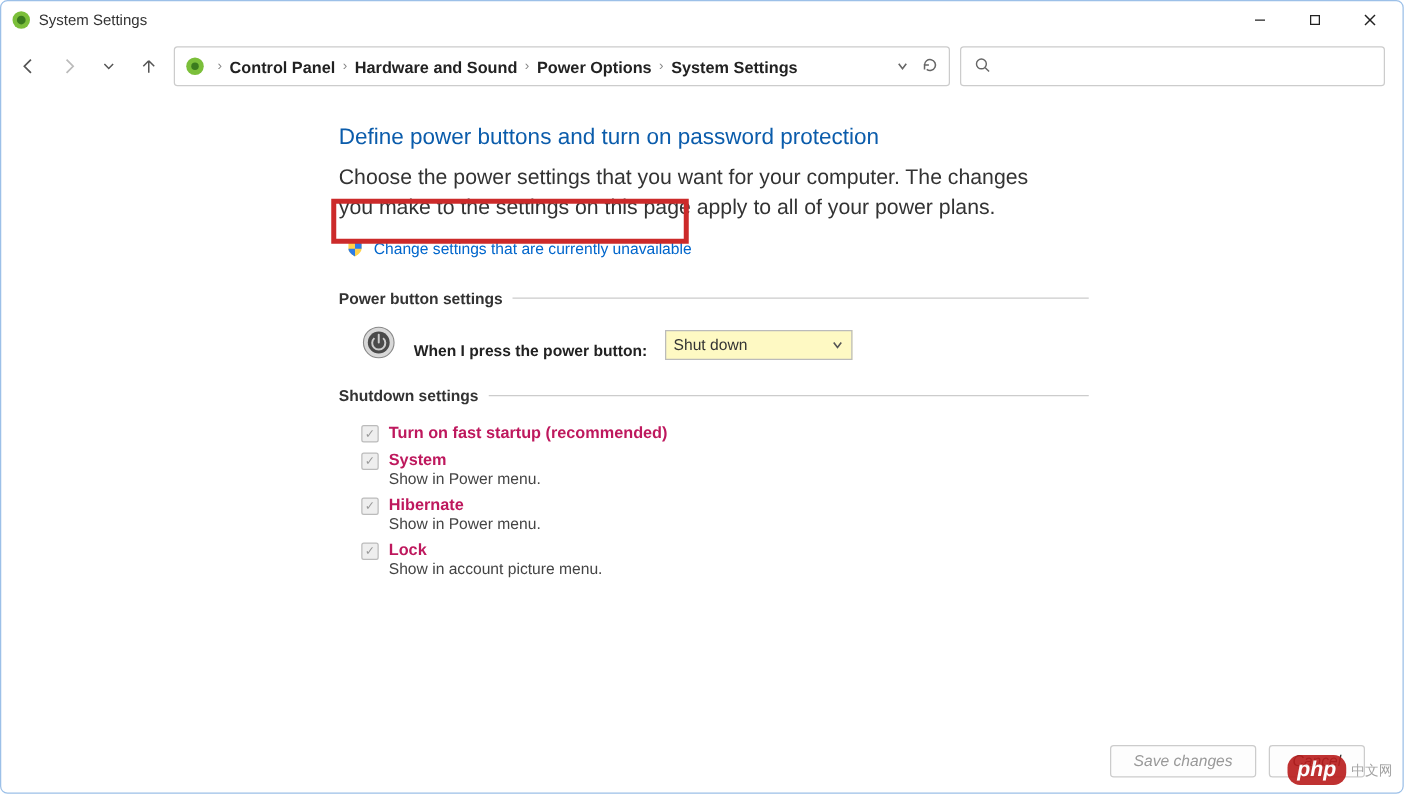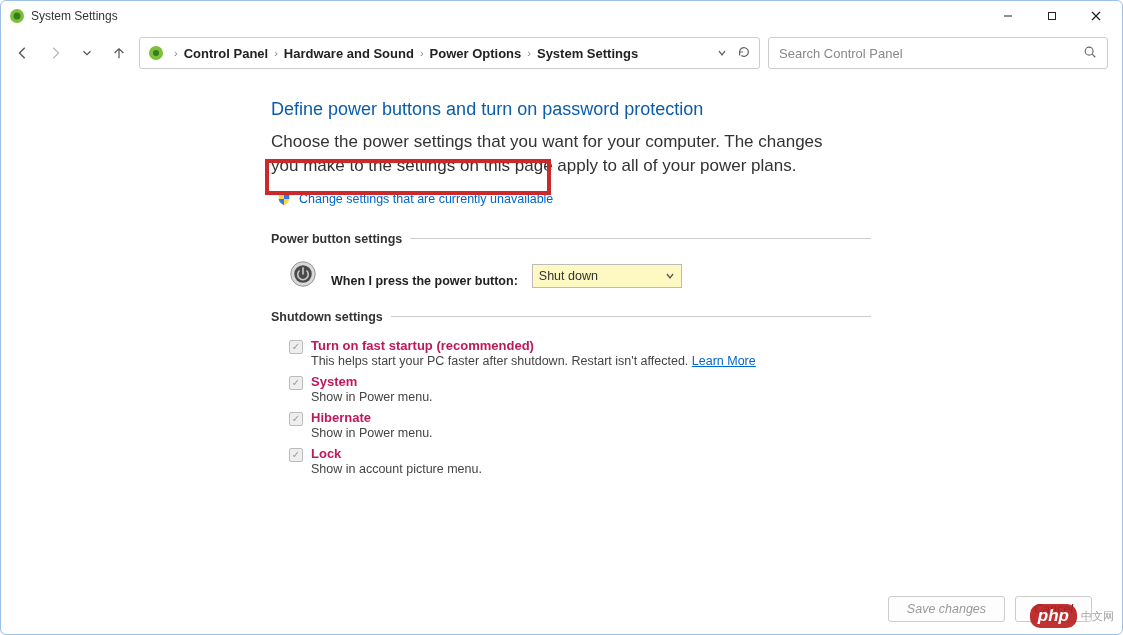--- a/index.html
+++ b/index.html
@@ -129,21 +129,20 @@
             <path d="M2 3 L5 7 L8 3" fill="none" stroke="currentColor" stroke-width="1.3"></path>
           </svg></span>
       <span><svg width="14" height="14" viewBox="0 0 16 16">
             <path d="M3 8a5 5 0 1 1 2 4" fill="none" stroke="currentColor" stroke-width="1.4"></path>
             <path d="M3 12 L3 8 L7 8" fill="none" stroke="currentColor" stroke-width="1.4"></path>
           </svg></span>
     </div>
   </div>
 
   <div class="searchbox">
-    <input placeholder="Search Control Panel" style="">
     <span><svg width="14" height="14" viewBox="0 0 16 16">
           <circle cx="7" cy="7" r="4.5" fill="none" stroke="#666" stroke-width="1.3"></circle>
           <line x1="10.5" y1="10.5" x2="14" y2="14" stroke="#666" stroke-width="1.3"></line>
         </svg></span>
   </div>
 </div>
 
 <div class="content">
   <div class="content-inner">
     <div class="heading">Define power buttons and turn on password protection</div>
@@ -182,23 +181,20 @@
 
     <div class="group-title">
       <span>Shutdown settings</span>
       <div class="line"></div>
     </div>
     <div class="group-body">
       <div class="chk-row">
         <span class="chk">✓</span>
         <span class="chk-label">Turn on fast startup (recommended)</span>
       </div>
-      <div class="chk-sub dark">
-        <span>This helps start your PC faster after shutdown. Restart isn't affected. </span><span class="link u">Learn More</span>
-      </div>
 
       <div class="chk-row">
         <span class="chk">✓</span>
         <span class="chk-label">System</span>
       </div>
       <div class="chk-sub dark">Show in Power menu.</div>
 
       <div class="chk-row">
         <span class="chk">✓</span>
         <span class="chk-label">Hibernate</span>

